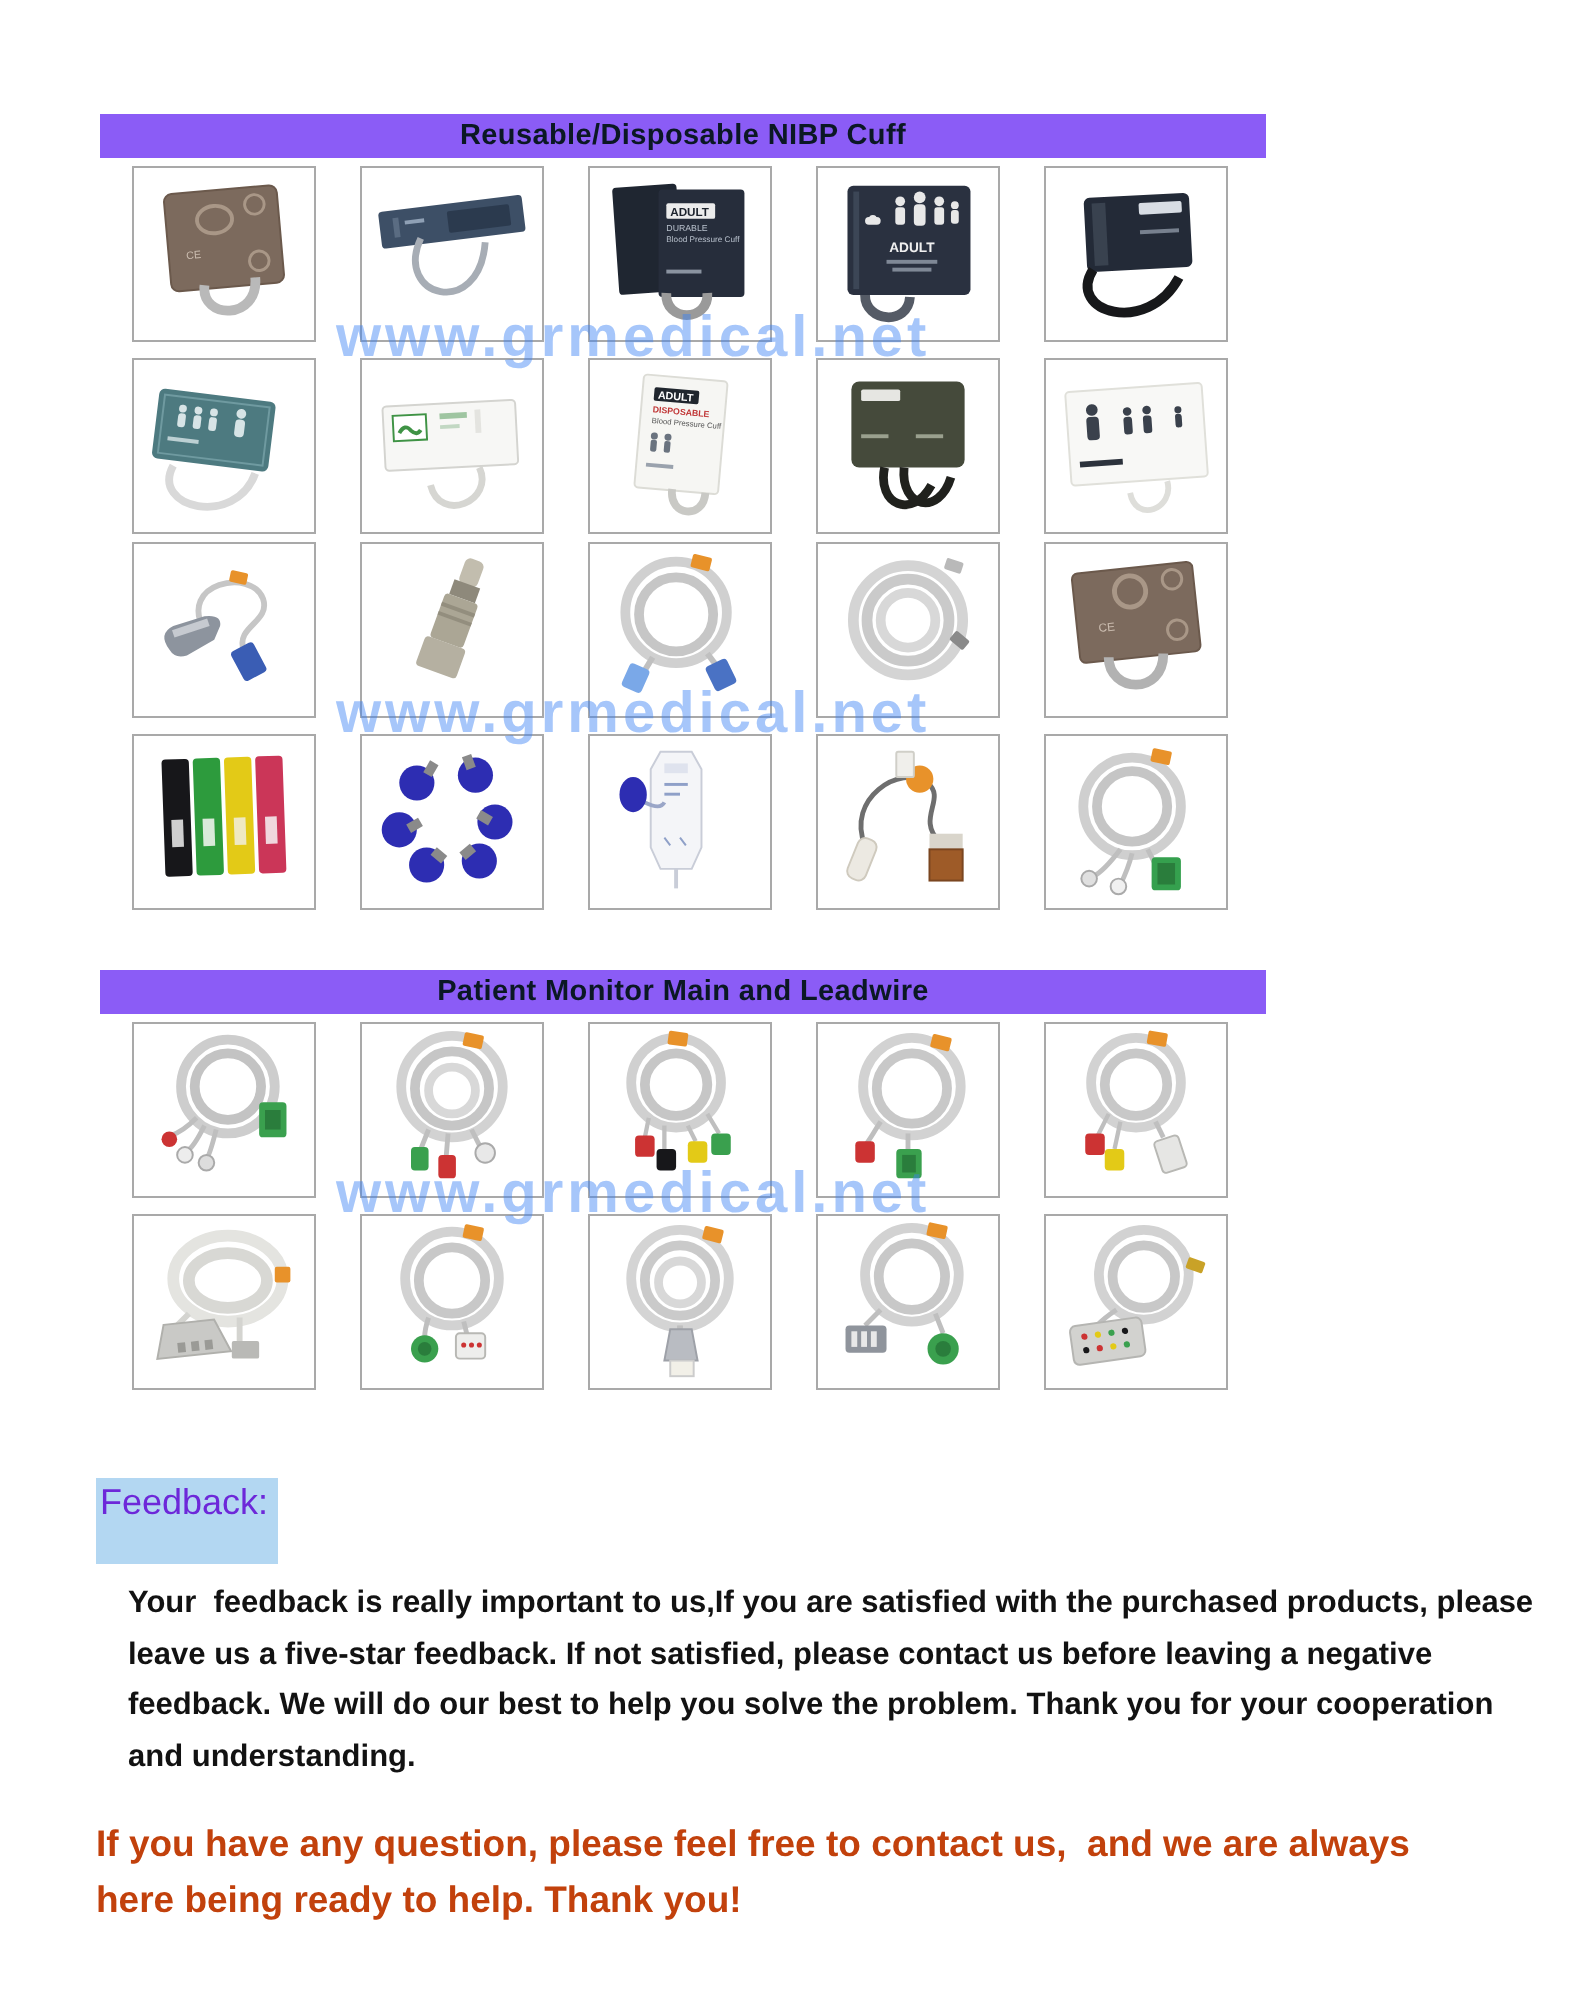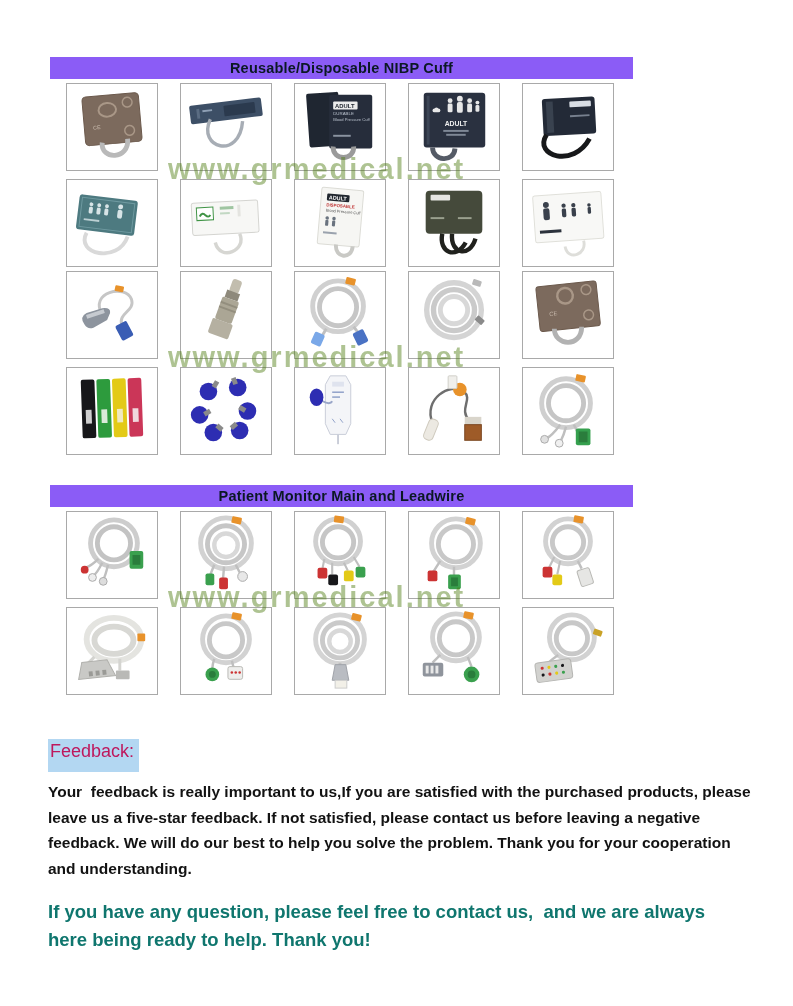--- a/index.html
+++ b/index.html
@@ -12,29 +12,29 @@
   .banner.first{margin-top:57px;}
   .banner.next{margin-top:30px;}
 
   .grid{position:relative;margin:4px 0 0 66px;display:grid;
     grid-template-columns:repeat(5,92px);grid-auto-rows:88px;gap:8px 22px;width:548px;}
   .cell{box-sizing:border-box;border:1px solid #a9a9a9;background:#fff;
     display:flex;align-items:center;justify-content:center;overflow:hidden;}
   .cell svg{width:86px;height:82px;display:block;}
 
   .watermark{position:absolute;left:102px;top:70px;font-size:29px;font-weight:bold;
-    color:#4d7c0f;opacity:.45;letter-spacing:2px;white-space:nowrap;pointer-events:none;z-index:2;}
+    color:#3b82f6;opacity:.45;letter-spacing:2px;white-space:nowrap;pointer-events:none;z-index:2;}
 
   .feedback-wrap{margin:44px 48px 0 48px;}
-  .feedback-heading{display:inline-block;background:#b3d7f2;color:#be185d;
-    font-size:18px;line-height:22px;padding:1px 5px 10px 2px;}
-  .feedback-body{margin:7px 0 0 0;width:704px;font-weight:bold;font-size:15.5px;
+  .feedback-heading{display:inline-block;background:#b3d7f2;color:#6d28d9;
+    font-size:18px;line-height:22px;padding:1px 5px 20px 2px;}
+  .feedback-body{margin:7px 0 0 16px;width:704px;font-weight:bold;font-size:15.5px;
     line-height:25.5px;color:#121212;white-space:pre-wrap;}
   .contact-note{margin:17px 48px 0 48px;width:662px;font-weight:bold;font-size:18.5px;
-    line-height:27.5px;color:#0f766e;white-space:pre-wrap;}
+    line-height:27.5px;color:#c2410c;white-space:pre-wrap;}
 </style>
 </head>
 <body>
 
 <div class="page">
 
   <div class="banner first">
     <span>Reusable/Disposable NIBP Cuff</span>
   </div>
   <div class="grid">

